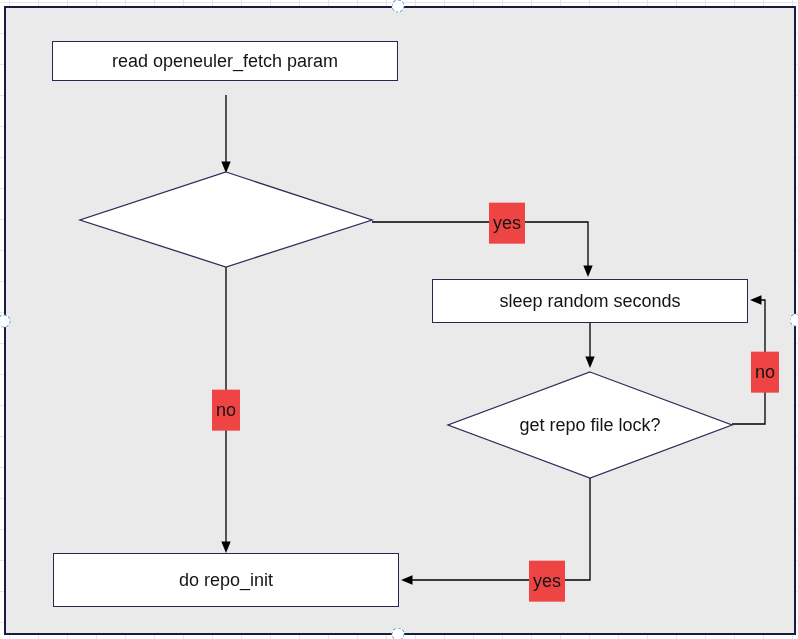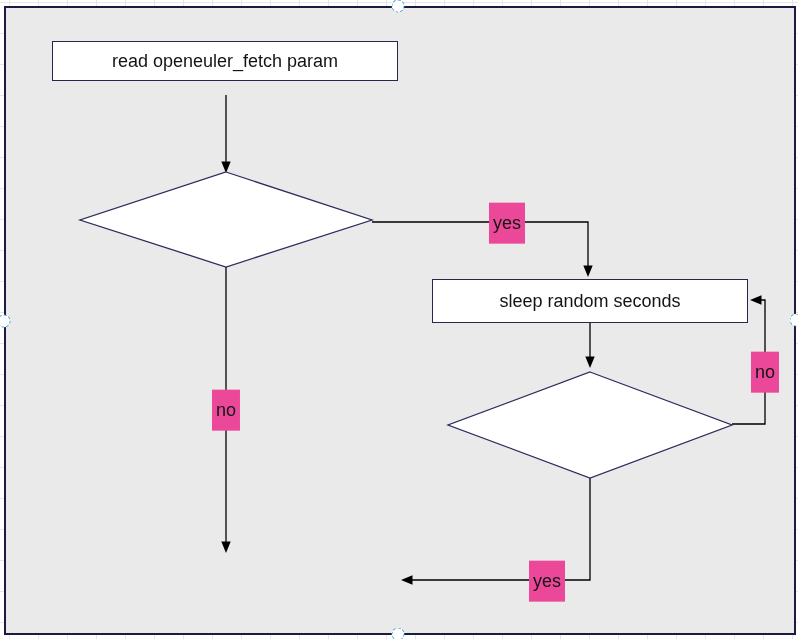--- a/index.html
+++ b/index.html
@@ -58,21 +58,21 @@
     justify-content: center;
     font-size: 18px;
     color: #141414;
     z-index: 2;
     pointer-events: none;
     white-space: nowrap;
   }
   .edge-label {
     position: absolute;
     transform: translate(-50%, -50%);
-    background: #ec4899;
+    background: #ef4444;
     padding: 10px 4px;
     font-size: 18px;
     line-height: 1.15;
     color: #141414;
     z-index: 2;
     white-space: nowrap;
   }
   .handle {
     position: absolute;
     width: 13px; height: 13px;
@@ -128,22 +128,26 @@
   </svg>
 
   <div class="node" style="left:52px; top:41px; width:346px; height:40px;">
     <span>read openeuler_fetch param</span>
   </div>
 
   <div class="node" style="left:432px; top:279px; width:316px; height:44px;align-items:center;">
     <span>sleep random seconds</span>
   </div>
 
+  <div class="node" style="left:53px; top:553px; width:346px; height:54px;">
+    <span>do repo_init</span>
+  </div>
 
 
+  <div class="diamond-label" style="left:448px; top:372px; width:284px; height:106px;">get repo file lock?</div>
 
   <div class="edge-label" style="left:507px; top:223px;">yes</div>
 
   <div class="edge-label" style="left:765px; top:372px;">no</div>
 
   <div class="edge-label" style="left:547px; top:581px;">yes</div>
 
   <div class="edge-label" style="left:226px; top:410px;">no</div>
 
   <div class="handle" style="left:398px; top:6px;"></div>

